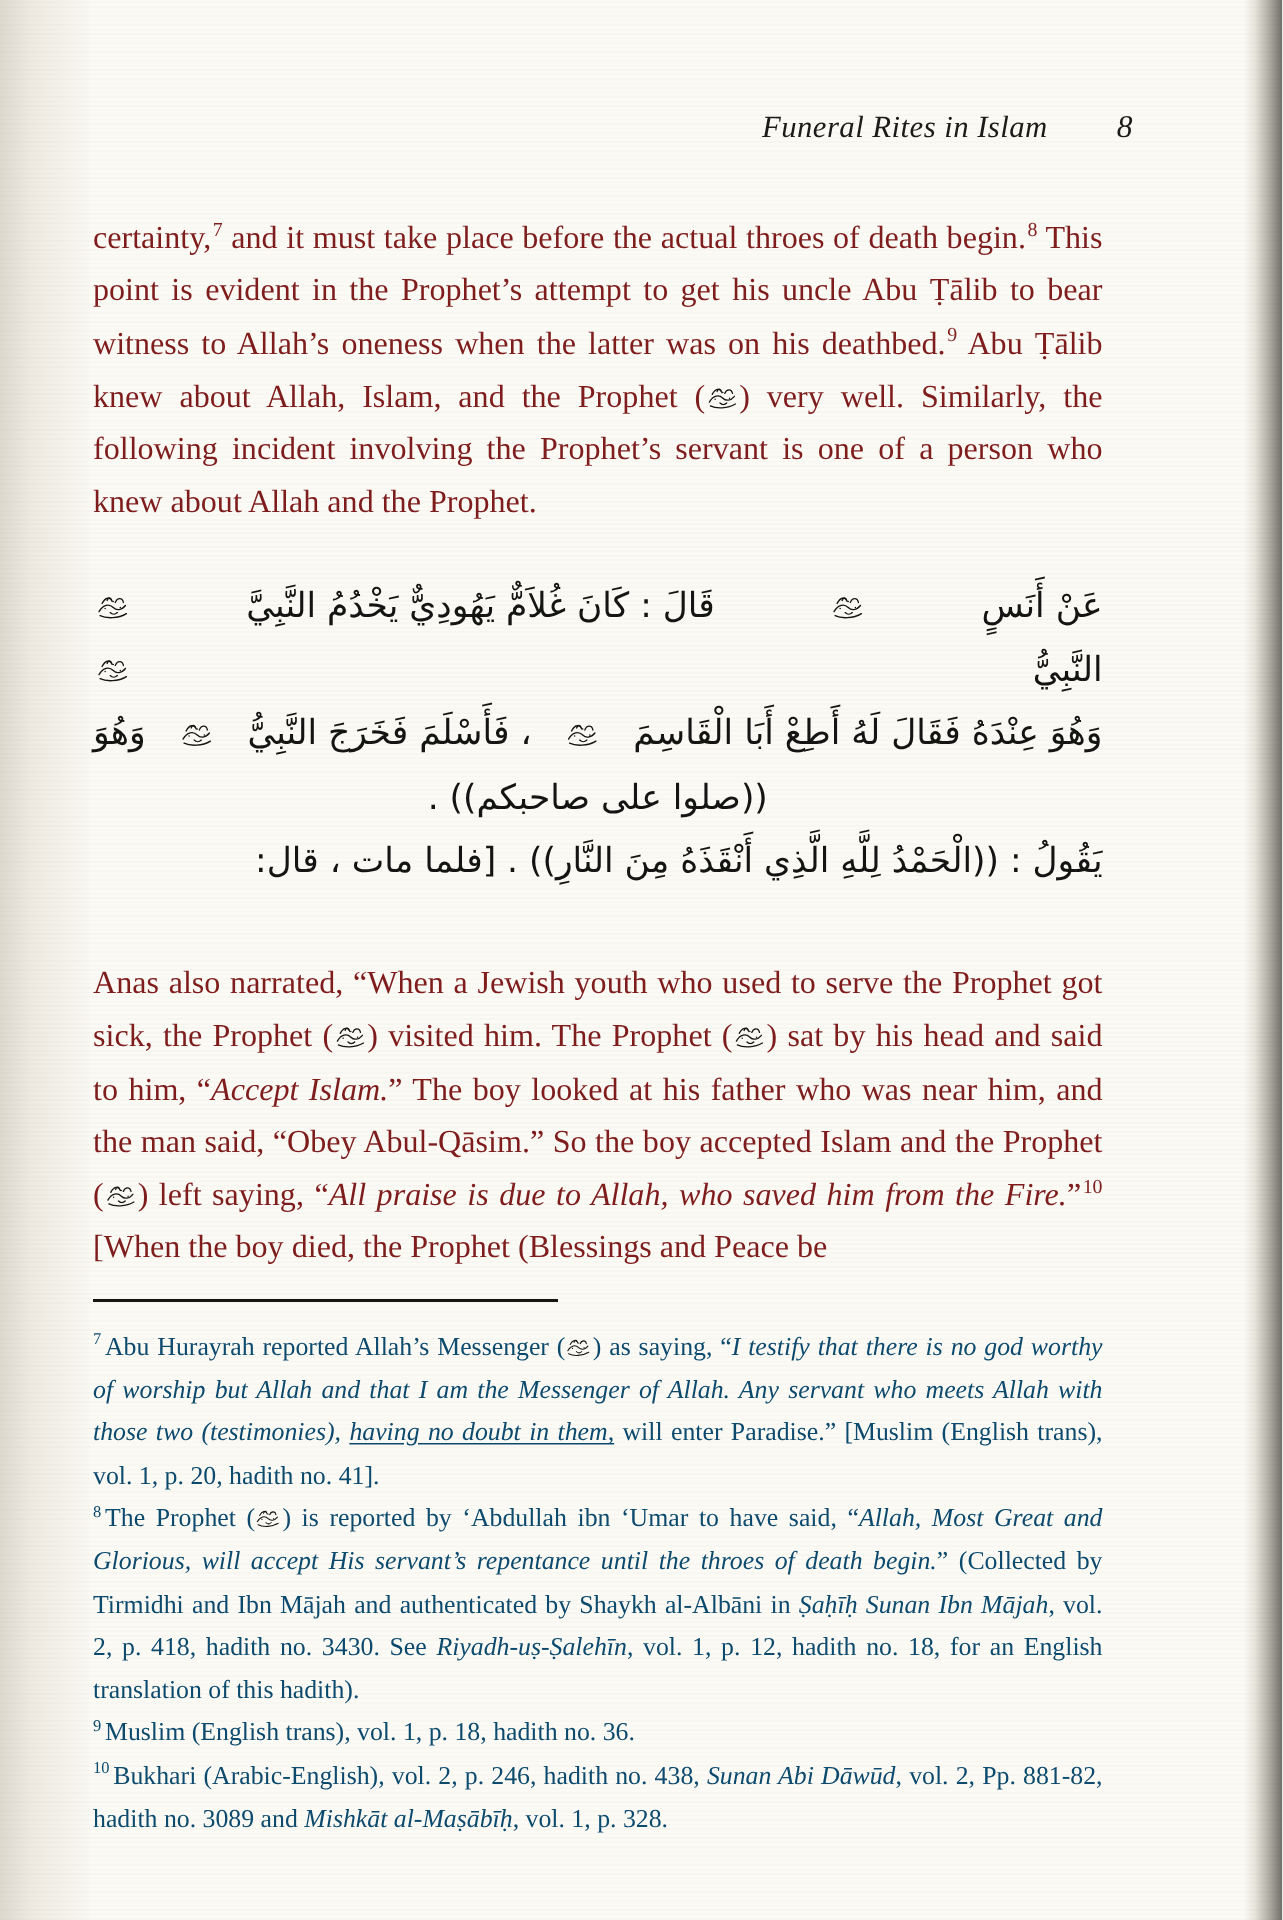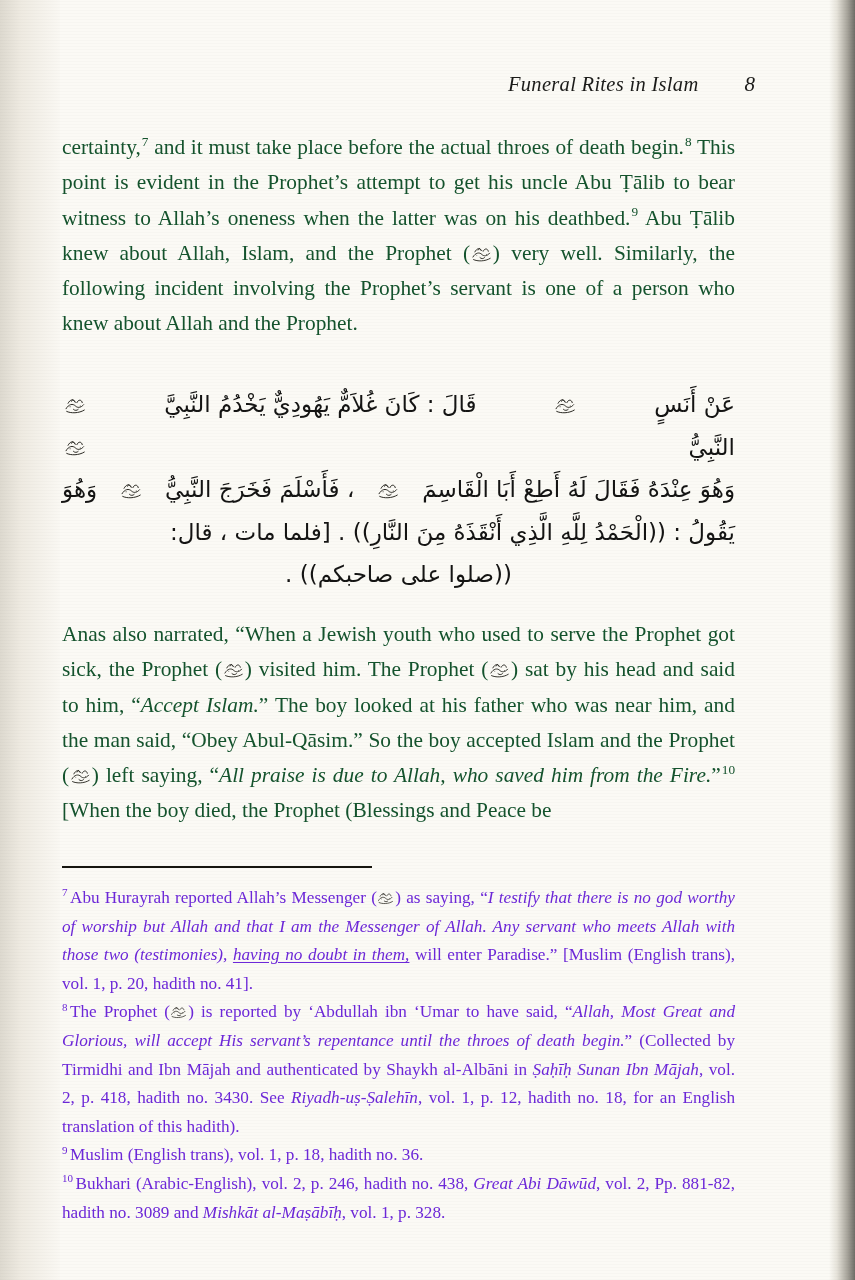--- a/index.html
+++ b/index.html
@@ -65,23 +65,23 @@
   }
   .runhead .folio {
     font-style: italic;
     font-size: 21px;
   }
 
   
   .body-col {
     position: absolute;
     left: 62px;
-    top: 130px;
+    top: 141px;
     width: 673px;
-    color: #14532d;
+    color: #7f1d1d;
   }
   p.para {
     margin: 0;
     font-size: 21.4px;
     line-height: 35.3px;
     text-align: justify;
     text-justify: inter-word;
     -webkit-hyphens: none;
     hyphens: none;
   }
@@ -147,21 +147,21 @@
     top: 866px;
     width: 310px;
     height: 0;
     border-top: 2.2px solid #16150f;
   }
   .footnotes {
     position: absolute;
     left: 62px;
     top: 884px;
     width: 673px;
-    color: #6d28d9;
+    color: #0c4a6e;
   }
   p.fnote {
     margin: 0;
     font-size: 17.2px;
     line-height: 28.6px;
     text-align: justify;
     text-justify: inter-word;
     hyphens: none;
   }
   p.fnote + p.fnote { margin-top: 0; }
@@ -202,21 +202,21 @@
                 <path d="M6 12 C9 6,14 5,16 10"></path>
                 <path d="M19 11 C21 6,26 6,27 11"></path>
                 <path d="M11 9 C12 6,14 6,15 8"></path>
                 <path d="M4 24 C10 27,22 27,30 22"></path>
                 <path d="M14 21 C16 23,19 23,21 21"></path>
                 <circle cx="9" cy="17" r="0.75" fill="#17160f" stroke="none"></circle>
                 <circle cx="17" cy="10" r="0.75" fill="#17160f" stroke="none"></circle>
                 <circle cx="24" cy="16" r="0.75" fill="#17160f" stroke="none"></circle>
               </g>
             </svg></span>) very well. Similarly, the following incident involving the Prophet’s servant is one of a person who knew about Allah and the Prophet.</p>
-      <p class="para" style="margin-top:1px;position:absolute;top:486px;left:0;width:673px;">Anas also narrated, “When a Jewish youth who used to serve the Prophet got sick, the Prophet (<span class="pbuh"><svg viewBox="0 0 34 30">
+      <p class="para" style="margin-top:11px;position:absolute;top:486px;left:0;width:673px;">Anas also narrated, “When a Jewish youth who used to serve the Prophet got sick, the Prophet (<span class="pbuh"><svg viewBox="0 0 34 30">
               <g fill="none" stroke="#17160f" stroke-width="1.35" stroke-linecap="round">
                 <path d="M3 20 C7 13,13 12,17 16 C20 19,25 19,29 14"></path>
                 <path d="M6 12 C9 6,14 5,16 10"></path>
                 <path d="M19 11 C21 6,26 6,27 11"></path>
                 <path d="M11 9 C12 6,14 6,15 8"></path>
                 <path d="M4 24 C10 27,22 27,30 22"></path>
                 <path d="M14 21 C16 23,19 23,21 21"></path>
                 <circle cx="9" cy="17" r="0.75" fill="#17160f" stroke="none"></circle>
                 <circle cx="17" cy="10" r="0.75" fill="#17160f" stroke="none"></circle>
                 <circle cx="24" cy="16" r="0.75" fill="#17160f" stroke="none"></circle>
@@ -319,24 +319,24 @@
                   <path d="M11 9 C12 6,14 6,15 8"></path>
                   <path d="M4 24 C10 27,22 27,30 22"></path>
                   <path d="M14 21 C16 23,19 23,21 21"></path>
                   <circle cx="9" cy="17" r="0.75" fill="#17160f" stroke="none"></circle>
                   <circle cx="17" cy="10" r="0.75" fill="#17160f" stroke="none"></circle>
                   <circle cx="24" cy="16" r="0.75" fill="#17160f" stroke="none"></circle>
                 </g>
               </svg></span></span>
           <span class="ar-seg">وَهُوَ</span>
         </div>
+        <div class="ar-line center">((صلوا على صاحبكم)) .</div>
         <div class="ar-line stretch">
           <span class="ar-seg">يَقُولُ : ((الْحَمْدُ لِلَّهِ الَّذِي أَنْقَذَهُ مِنَ النَّارِ)) . [فلما مات ، قال:</span>
         </div>
-        <div class="ar-line center">((صلوا على صاحبكم)) .</div>
       </div>
 
     <div class="fn-rule"></div>
 
     <div class="footnotes">
         <p class="fnote"><sup class="fnmark">7</sup>Abu Hurayrah reported Allah’s Messenger (<span class="pbuh"><svg viewBox="0 0 34 30">
               <g fill="none" stroke="#17160f" stroke-width="1.35" stroke-linecap="round">
                 <path d="M3 20 C7 13,13 12,17 16 C20 19,25 19,29 14"></path>
                 <path d="M6 12 C9 6,14 5,16 10"></path>
                 <path d="M19 11 C21 6,26 6,27 11"></path>
@@ -355,18 +355,18 @@
                 <path d="M19 11 C21 6,26 6,27 11"></path>
                 <path d="M11 9 C12 6,14 6,15 8"></path>
                 <path d="M4 24 C10 27,22 27,30 22"></path>
                 <path d="M14 21 C16 23,19 23,21 21"></path>
                 <circle cx="9" cy="17" r="0.75" fill="#17160f" stroke="none"></circle>
                 <circle cx="17" cy="10" r="0.75" fill="#17160f" stroke="none"></circle>
                 <circle cx="24" cy="16" r="0.75" fill="#17160f" stroke="none"></circle>
               </g>
             </svg></span>) is reported by ‘Abdullah ibn ‘Umar to have said, “<i>Allah, Most Great and Glorious, will accept His servant’s repentance until the throes of death begin.</i>” (Collected by Tirmidhi and Ibn Mājah and authenticated by Shaykh al-Albāni in <i>Ṣaḥīḥ Sunan Ibn Mājah</i>, vol. 2, p. 418, hadith no. 3430. See <i>Riyadh-uṣ-Ṣalehīn</i>, vol. 1, p. 12, hadith no. 18, for an English translation of this hadith).</p>
         <p class="fnote"><sup class="fnmark">9</sup>Muslim (English trans), vol. 1, p. 18, hadith no. 36.</p>
-        <p class="fnote"><sup class="fnmark">10</sup>Bukhari (Arabic-English), vol. 2, p. 246, hadith no. 438, <i>Great Abi Dāwūd</i>, vol. 2, Pp. 881-82, hadith no. 3089 and <i>Mishkāt al-Maṣābīḥ</i>, vol. 1, p. 328.</p>
+        <p class="fnote"><sup class="fnmark">10</sup>Bukhari (Arabic-English), vol. 2, p. 246, hadith no. 438, <i>Sunan Abi Dāwūd</i>, vol. 2, Pp. 881-82, hadith no. 3089 and <i>Mishkāt al-Maṣābīḥ</i>, vol. 1, p. 328.</p>
       </div>
 
   </div>
   <div class="grain"></div>
 </div>
 
 </body></html>

